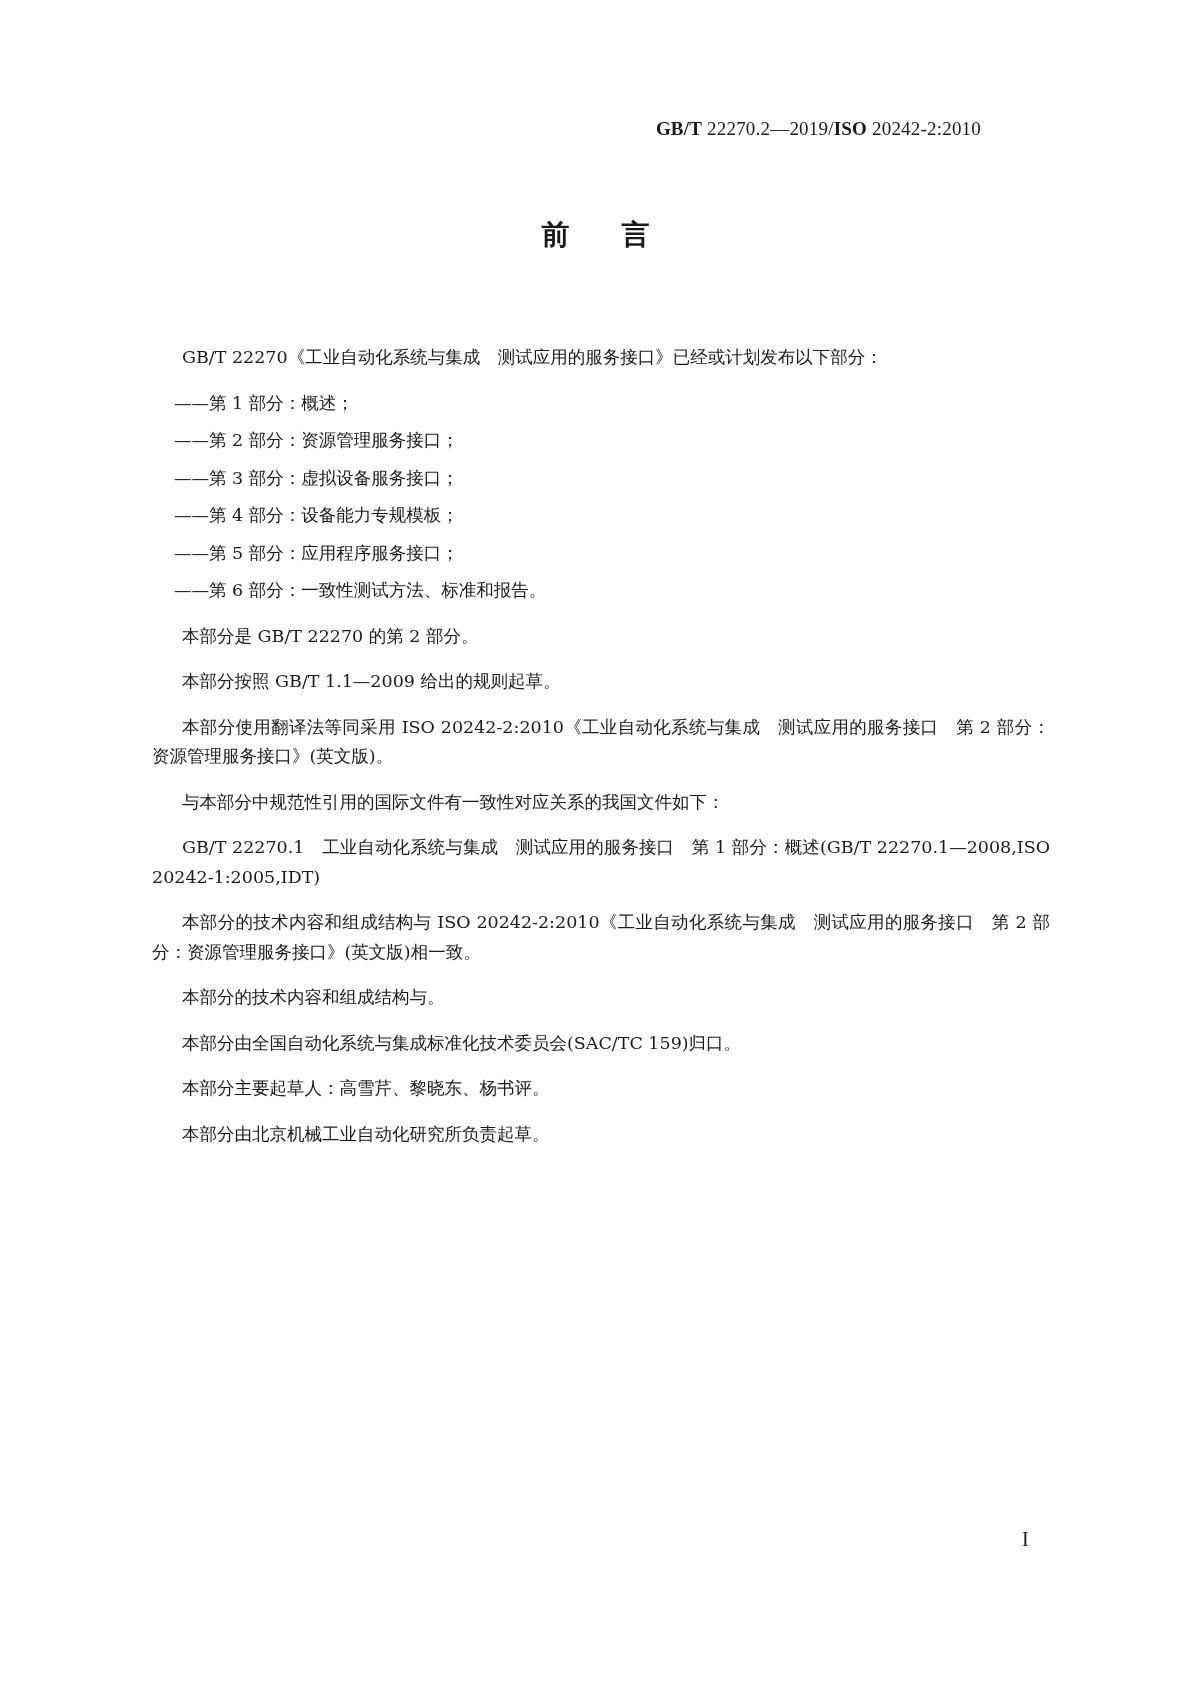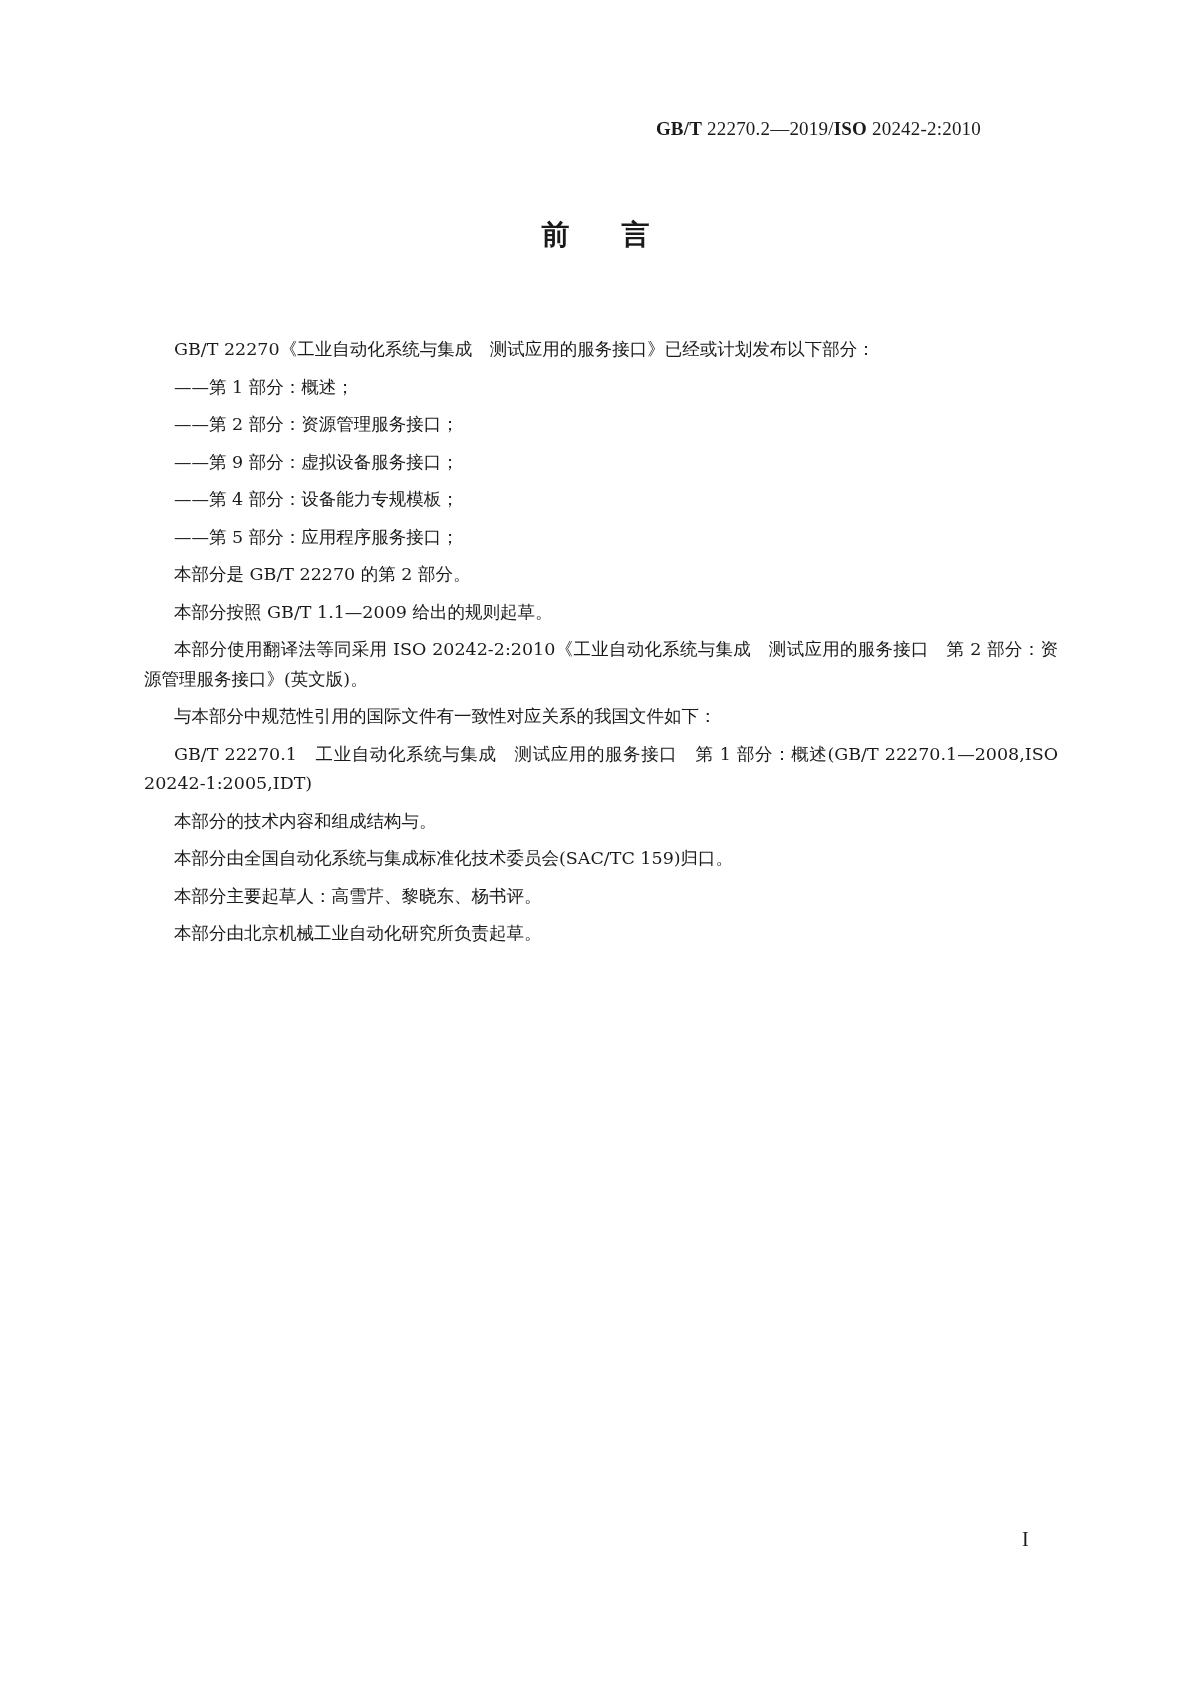--- a/index.html
+++ b/index.html
@@ -5,42 +5,44 @@
   html, body { margin:0; padding:0; background:#ffffff; }
   body { width:1191px; height:1684px; position:relative; overflow:hidden;
          font-family:"DejaVu Serif", "Liberation Serif", serif; color:#1a1a1a; }
   .header-code { position:absolute; top:118px; right:210px; font-size:19px; letter-spacing:0.2px;
                  font-family:"Liberation Serif", serif; }
   .header-code b { font-weight:bold; }
   .title { position:absolute; top:216px; left:0; width:1191px; text-align:center;
            font-family:"DejaVu Sans", sans-serif; font-weight:bold; font-size:28px; letter-spacing:52px;
            padding-left:52px; box-sizing:border-box; }
   .body { position:absolute; top:327px; left:136px; width:930px; font-size:17.5px; line-height:29.5px; }
-  .p { text-indent:30px; margin:8px; white-space:normal; text-align:justify; }
+  .p { text-indent:30px; margin:16px; white-space:normal; text-align:justify; }
   .dash { margin:8px; padding-left:30px; }
   .page-num { position:absolute; top:1528px; left:1022px; font-size:20px; font-family:"Liberation Serif", serif; }
 </style>
 </head>
 <body>
 
 <div class="header-code"><b>GB/T</b><span> 22270.2—2019/</span><b>ISO</b><span> 20242-2:2010</span></div>
 
 <div class="title">前言</div>
 
 <div class="body">
   <p class="p">GB/T 22270《工业自动化系统与集成　测试应用的服务接口》已经或计划发布以下部分：</p>
   <p class="dash">——第 1 部分：概述；</p>
   <p class="dash">——第 2 部分：资源管理服务接口；</p>
-  <p class="dash">——第 9 部分：虚拟设备服务接口；</p>
+  <p class="dash">——第 3 部分：虚拟设备服务接口；</p>
   <p class="dash">——第 4 部分：设备能力专规模板；</p>
   <p class="dash">——第 5 部分：应用程序服务接口；</p>
+  <p class="dash">——第 6 部分：一致性测试方法、标准和报告。</p>
   <p class="p">本部分是 GB/T 22270 的第 2 部分。</p>
   <p class="p">本部分按照 GB/T 1.1—2009 给出的规则起草。</p>
   <p class="p">本部分使用翻译法等同采用 ISO 20242-2:2010《工业自动化系统与集成　测试应用的服务接口　第 2 部分：资源管理服务接口》(英文版)。</p>
   <p class="p">与本部分中规范性引用的国际文件有一致性对应关系的我国文件如下：</p>
   <p class="p">GB/T 22270.1　工业自动化系统与集成　测试应用的服务接口　第 1 部分：概述(GB/T 22270.1—2008,ISO 20242-1:2005,IDT)</p>
+  <p class="p">本部分的技术内容和组成结构与 ISO 20242-2:2010《工业自动化系统与集成　测试应用的服务接口　第 2 部分：资源管理服务接口》(英文版)相一致。</p>
   <p class="p">本部分的技术内容和组成结构与。</p>
   <p class="p">本部分由全国自动化系统与集成标准化技术委员会(SAC/TC 159)归口。</p>
   <p class="p">本部分主要起草人：高雪芹、黎晓东、杨书评。</p>
   <p class="p">本部分由北京机械工业自动化研究所负责起草。</p>
 </div>
 
 <div class="page-num">I</div>
 
 </body></html>

